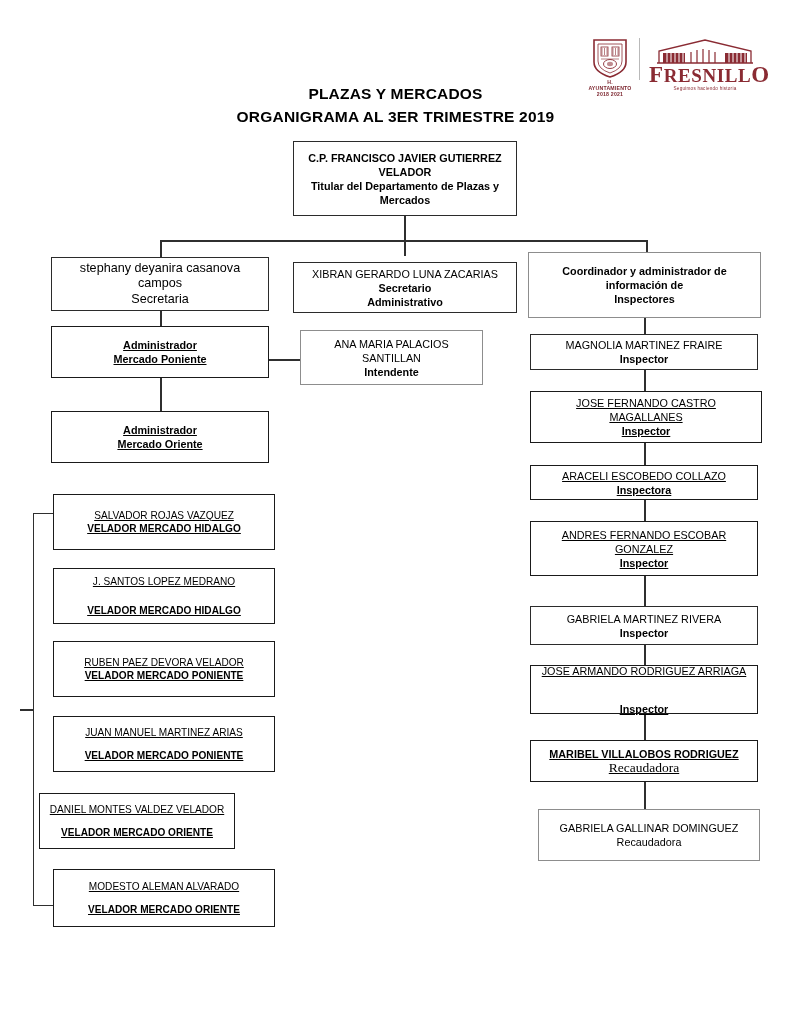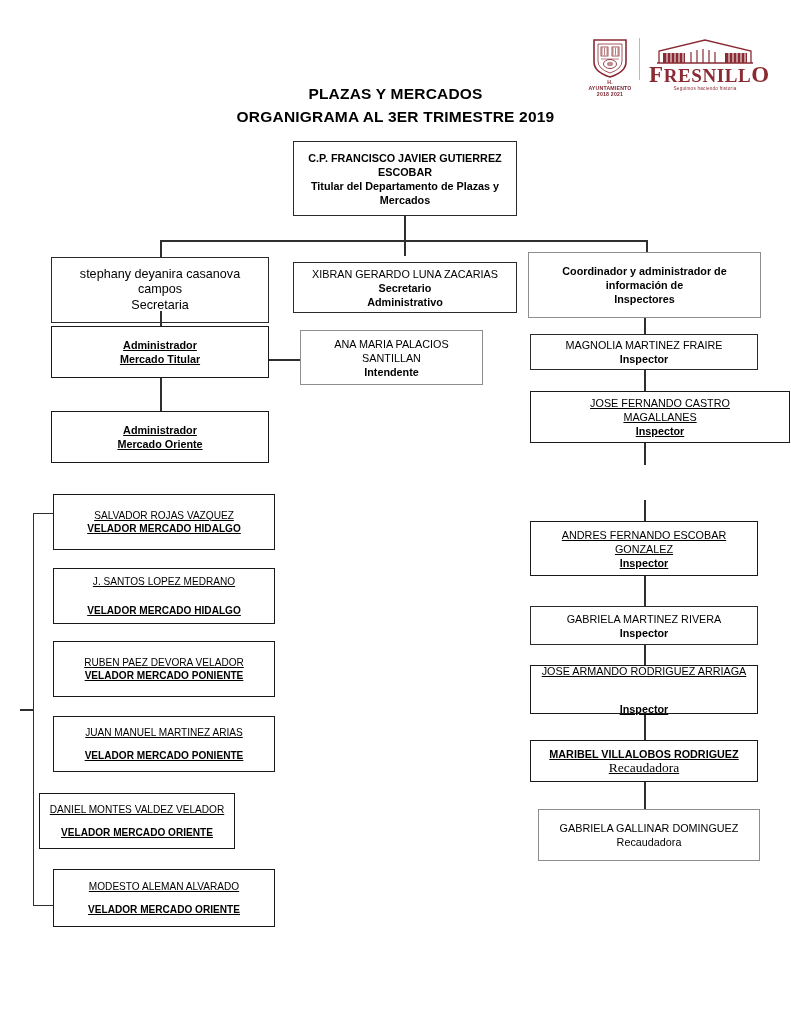--- a/index.html
+++ b/index.html
@@ -185,26 +185,26 @@
     <span class="title-line">ORGANIGRAMA AL 3ER TRIMESTRE 2019</span>
   </div>
 
   <div class="ln-v" style="left:404px; top:216px; height:40px;"></div>
   <div class="ln-h" style="left:160px; top:240px; width:488px;"></div>
   <div class="ln-v" style="left:160px; top:240px; height:17px;"></div>
   <div class="ln-v" style="left:646px; top:240px; height:12px;"></div>
 
   <div class="box b-thin t-bold fs11" style="left:293px; top:141px; width:224px; height:75px;">
     <span class="ln">C.P. FRANCISCO JAVIER GUTIERREZ</span>
-    <span class="ln">ESCOBAR</span>
+    <span class="ln">VELADOR</span>
     <span class="ln">Titular del Departamento de Plazas y</span>
     <span class="ln">Mercados</span>
   </div>
 
-  <div class="box b-thin t-norm fs13" style="left:51px; top:257px; width:218px; height:66px;">
+  <div class="box b-thin t-norm fs13" style="left:51px; top:257px; width:218px; height:54px;">
     <span class="ln">stephany deyanira casanova</span>
     <span class="ln">campos</span>
     <span class="ln">Secretaria</span>
   </div>
 
   <div class="box b-thin fs11" style="left:293px; top:262px; width:224px; height:51px;">
     <span class="ln t-norm">XIBRAN GERARDO LUNA ZACARIAS</span>
     <span class="ln t-bold">Secretario</span>
     <span class="ln t-bold">Administrativo</span>
   </div>
@@ -214,21 +214,21 @@
     <span class="ln">información de</span>
     <span class="ln">Inspectores</span>
   </div>
 
   <div class="ln-v" style="left:160px; top:311px; height:15px;"></div>
   <div class="ln-v" style="left:160px; top:378px; height:33px;"></div>
   <div class="ln-h" style="left:269px; top:359px; width:31px;"></div>
 
   <div class="box b-med t-bold fs11" style="left:51px; top:326px; width:218px; height:52px;">
     <span class="ln">Administrador</span>
-    <span class="ln">Mercado Titular</span>
+    <span class="ln">Mercado Poniente</span>
   </div>
 
   <div class="box b-med t-bold fs11" style="left:51px; top:411px; width:218px; height:52px;">
     <span class="ln">Administrador</span>
     <span class="ln">Mercado Oriente</span>
   </div>
 
   <div class="box b-grey fs11" style="left:300px; top:330px; width:183px; height:55px;">
     <span class="ln t-norm">ANA MARIA PALACIOS</span>
     <span class="ln t-norm">SANTILLAN</span>
@@ -275,26 +275,30 @@
   <div class="ln-v" style="left:644px; top:576px; height:30px;"></div>
   <div class="ln-v" style="left:644px; top:645px; height:20px;"></div>
   <div class="ln-v" style="left:644px; top:714px; height:26px;"></div>
   <div class="ln-v" style="left:644px; top:782px; height:27px;"></div>
 
   <div class="box b-thin fs11" style="left:530px; top:334px; width:228px; height:36px;">
     <span class="ln t-norm">MAGNOLIA MARTINEZ FRAIRE</span>
     <span class="ln t-bold">Inspector</span>
   </div>
 
-  <div class="box b-med fs11" style="left:530px; top:391px; width:260px; height:52px;">
+  <div class="box b-med fs11" style="left:530px; top:391px; width:232px; height:52px;">
     <span class="ln t-norm">JOSE FERNANDO CASTRO</span>
     <span class="ln t-norm">MAGALLANES</span>
     <span class="ln t-bold">Inspector</span>
   </div>
 
+  <div class="box b-med fs11" style="left:530px; top:465px; width:228px; height:35px;">
+    <span class="ln t-norm">ARACELI ESCOBEDO COLLAZO</span>
+    <span class="ln t-bold">Inspectora</span>
+  </div>
 
   <div class="box b-med fs11" style="left:530px; top:521px; width:228px; height:55px;">
     <span class="ln t-norm">ANDRES FERNANDO ESCOBAR</span>
     <span class="ln t-norm">GONZALEZ</span>
     <span class="ln t-bold">Inspector</span>
   </div>
 
   <div class="box b-thin fs11" style="left:530px; top:606px; width:228px; height:39px;">
     <span class="ln t-norm">GABRIELA MARTINEZ RIVERA</span>
     <span class="ln t-bold">Inspector</span>

